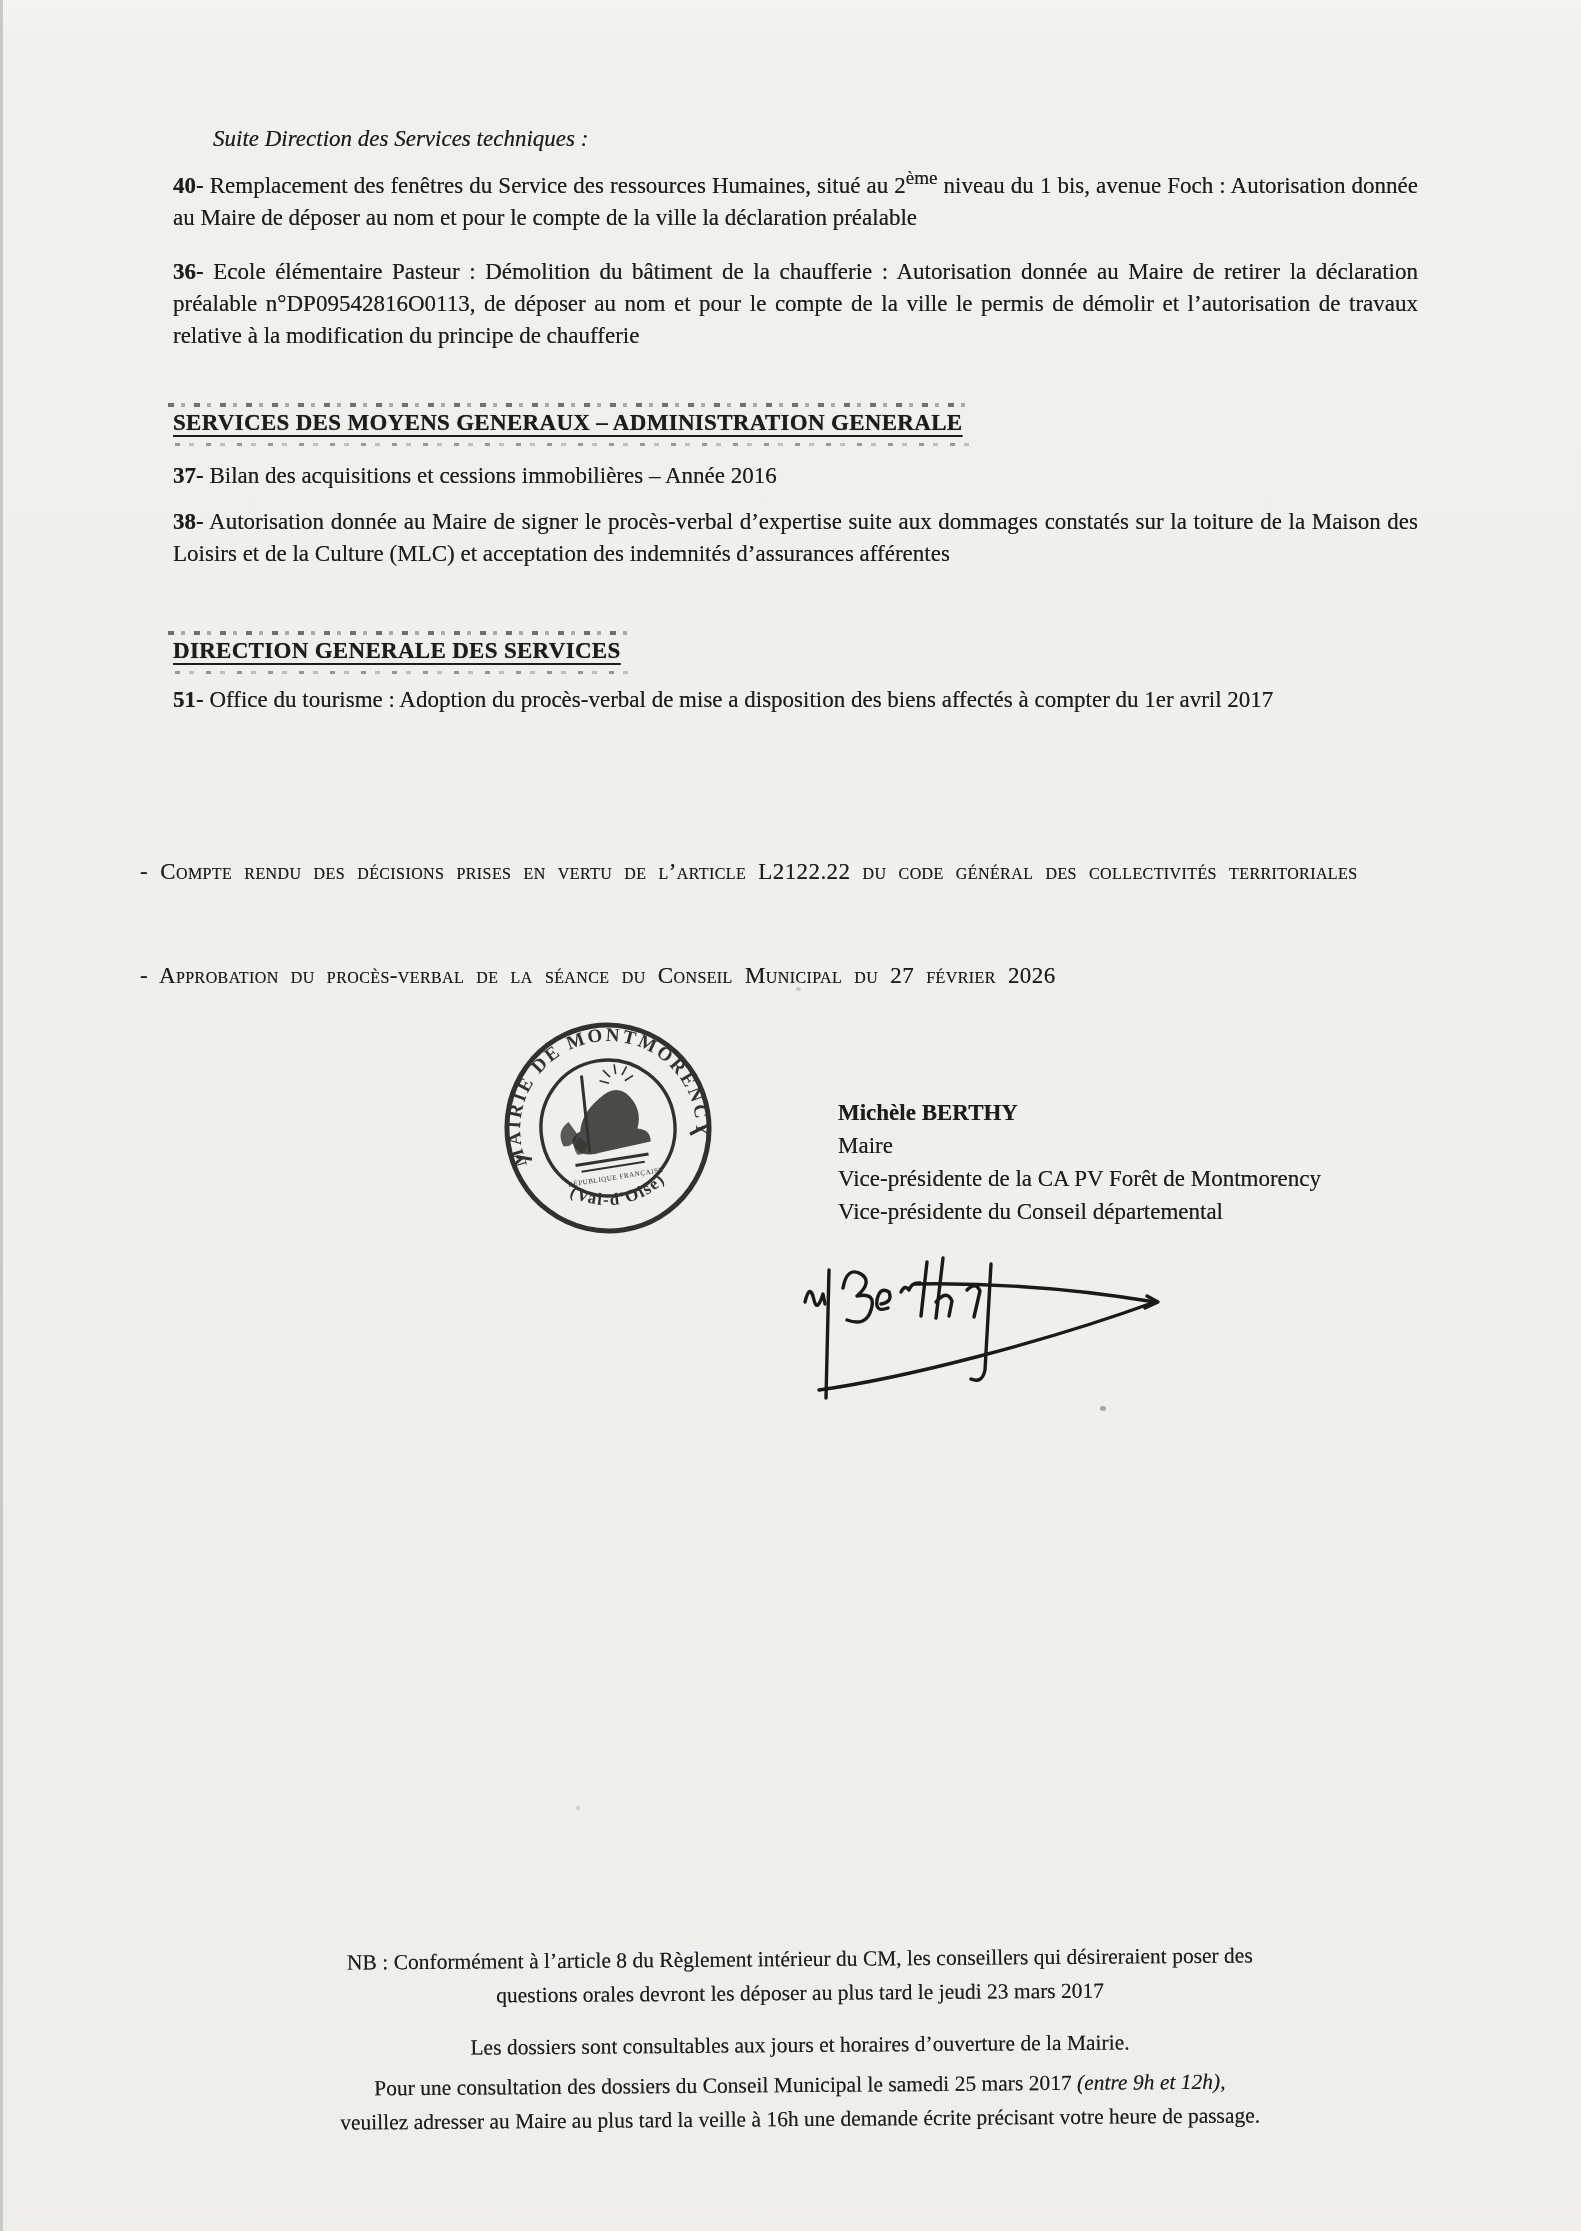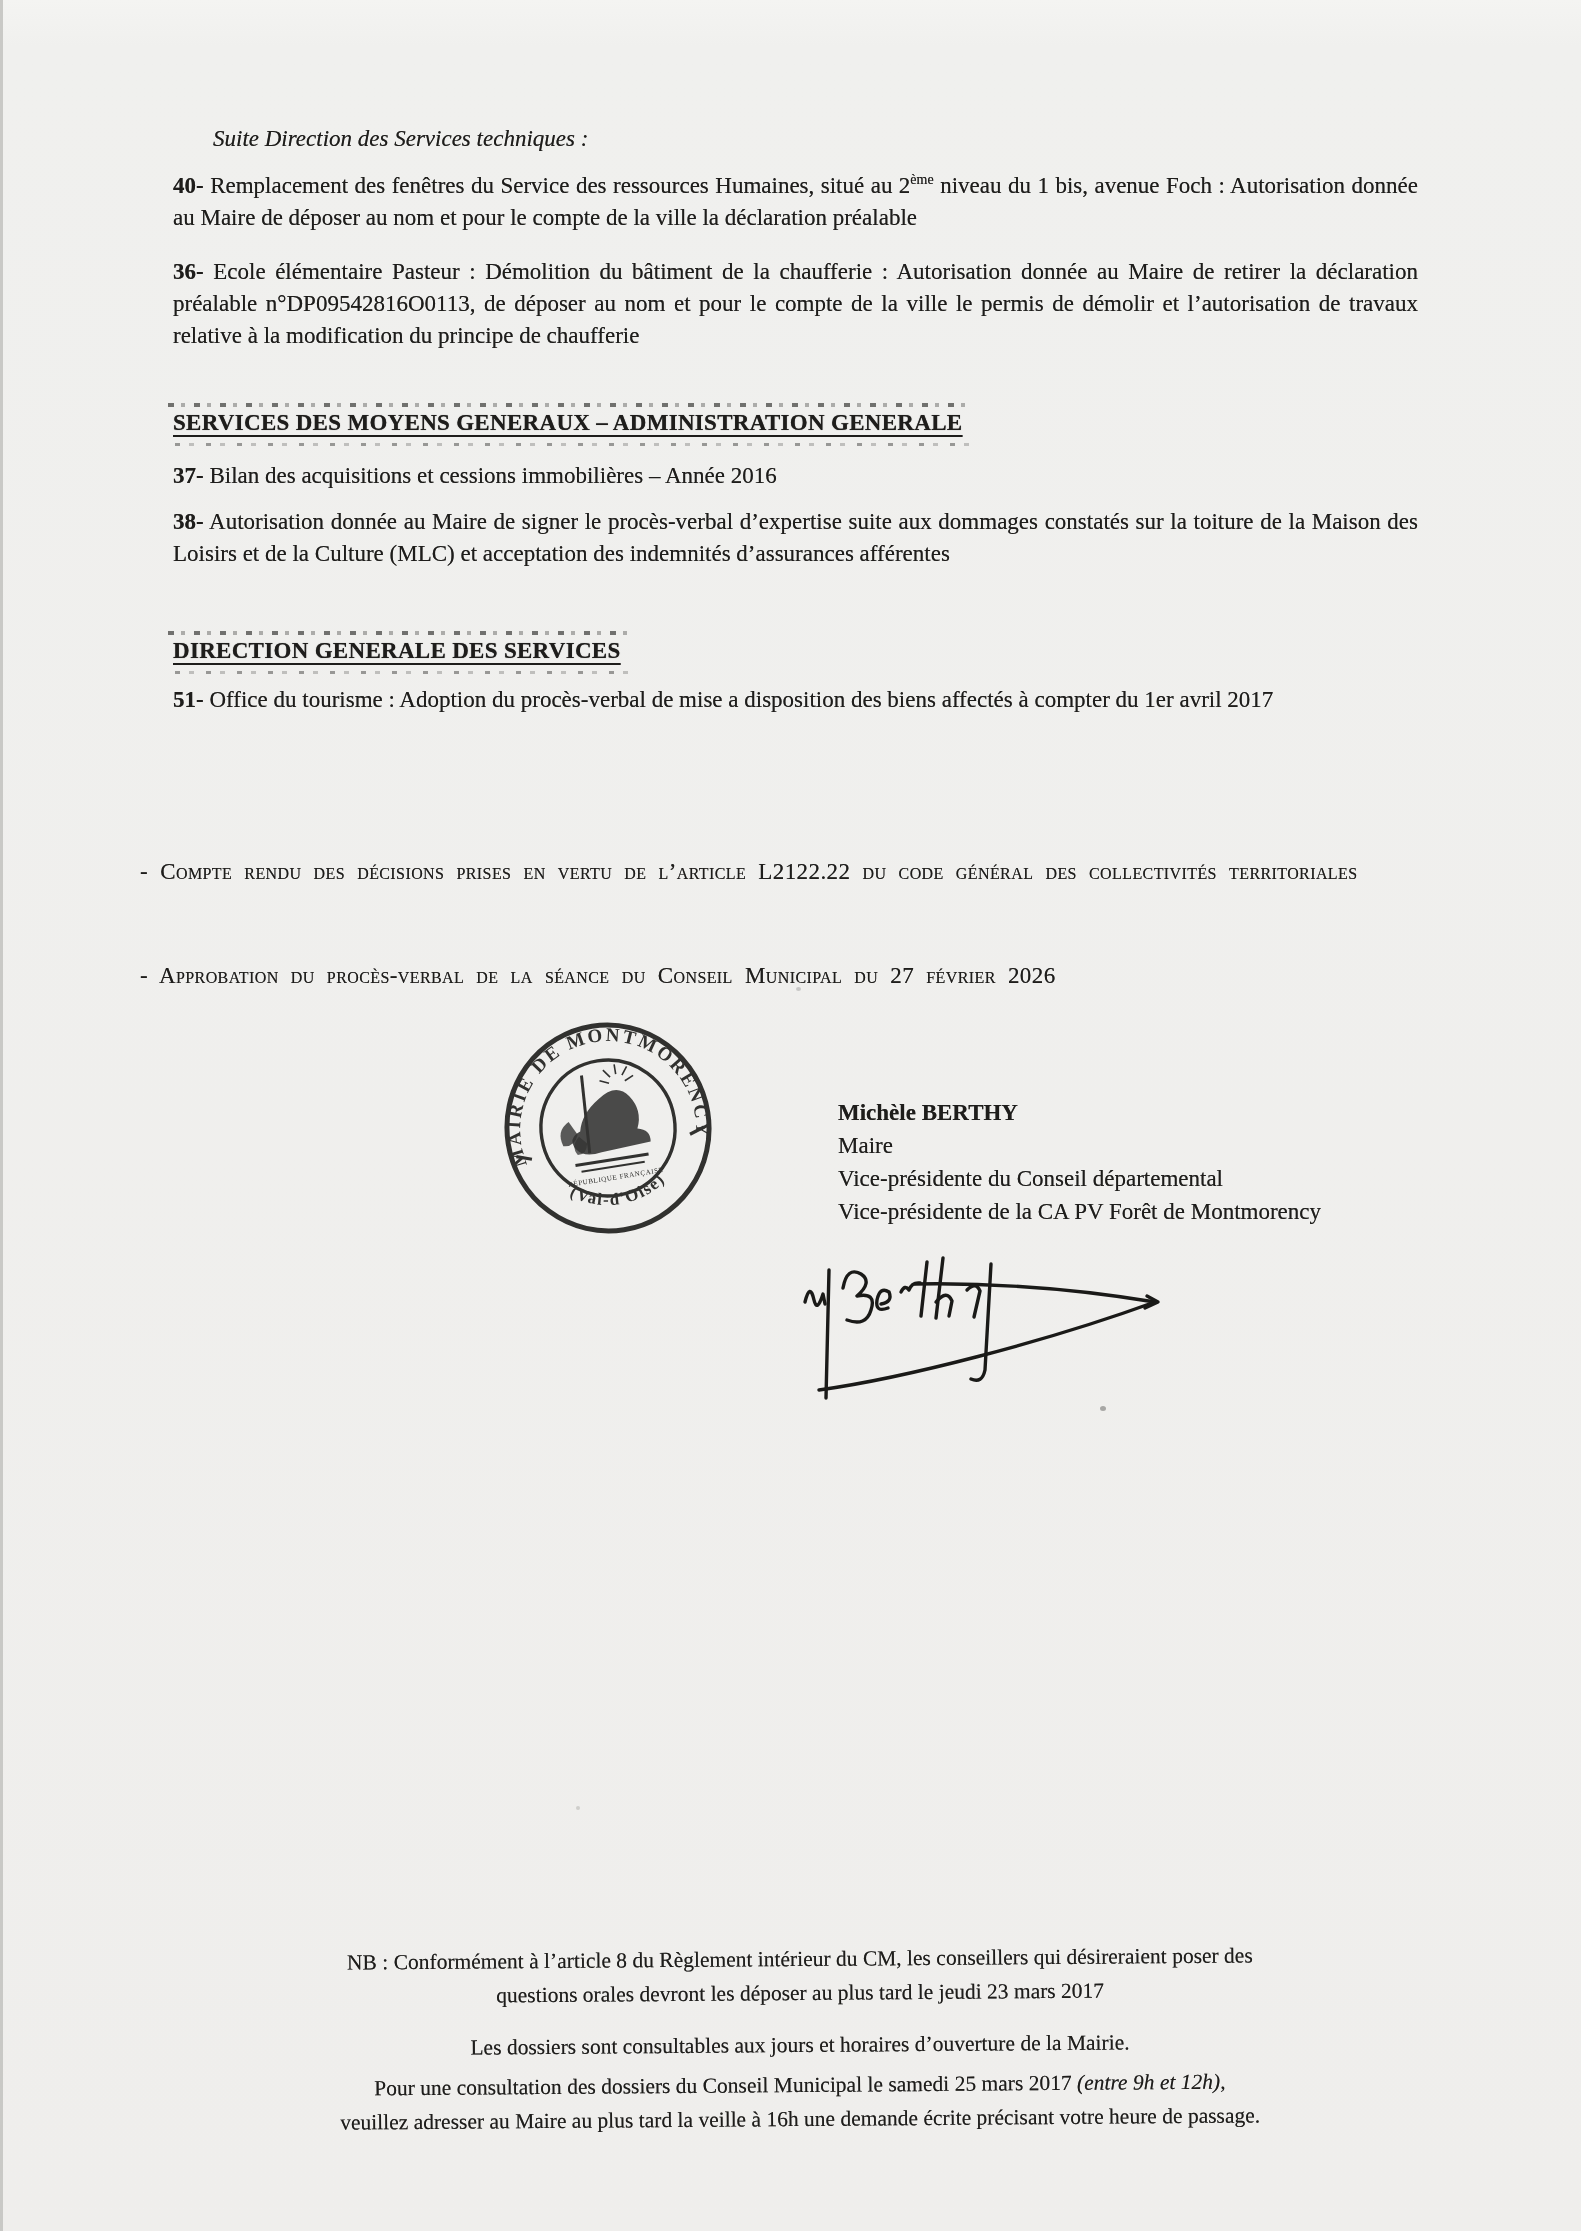--- a/index.html
+++ b/index.html
@@ -18,21 +18,21 @@
   .scan-heading { position:absolute; font-weight:bold; font-size:23px; letter-spacing:.3px;
     text-shadow:0 0 .7px rgba(25,25,25,.8); }
   .scan-heading .ht { text-decoration:underline; text-decoration-thickness:2.2px; text-underline-offset:5px; }
   .scan-heading::before { content:""; position:absolute; left:-5px; right:-8px; top:-7px; height:4px;
     background:repeating-linear-gradient(90deg, rgba(45,45,42,.65) 0 6px, transparent 6px 13px, rgba(45,45,42,.35) 13px 17px, transparent 17px 26px); }
   .scan-heading::after { content:""; position:absolute; left:2px; right:-10px; bottom:-10px; height:3px;
     background:repeating-linear-gradient(90deg, rgba(45,45,42,.45) 0 5px, transparent 5px 14px, rgba(45,45,42,.25) 14px 19px, transparent 19px 31px); }
   .bullet { width:1280px; font-size:23px; line-height:34px; text-align:justify;
     font-variant:small-caps; letter-spacing:.4px; word-spacing:6px;
     padding-left:27px; text-indent:-27px;margin-top:47px; }
-  sup.sup { font-size:14px; vertical-align:super; line-height:0; }
+  sup.sup { font-size:19px; vertical-align:super; line-height:0; }
   .signer { font-size:23px; line-height:33px; }
   .signer .name { font-weight:bold; }
   .stamp-wrap { position:absolute; left:500px; top:1020px; width:216px; height:216px;
     transform:rotate(-9deg); opacity:.93; }
   .sig-wrap { position:absolute; left:795px; top:1250px; width:380px; height:170px; }
   .footer-block { position:absolute; left:110px; width:1380px; text-align:center;
     font-size:21.5px; line-height:34px; text-shadow:0 0 .6px rgba(25,25,25,.6); }
   .footer-tilt { transform:rotate(-.45deg); }
   .it { font-style:italic; }
   .speck { position:absolute; background:rgba(60,60,58,.4); border-radius:50%; }
@@ -122,22 +122,22 @@
         <line x1="70" y1="140" x2="144" y2="140" stroke-width="3"></line>
         <line x1="75" y1="147" x2="139" y2="147" stroke-width="2"></line>
       </g>
       <text x="108" y="160" text-anchor="middle" font-family="Liberation Serif, serif" font-size="7" letter-spacing=".6" fill="#232321">RÉPUBLIQUE FRANÇAISE</text>
     </svg>
   </div>
 
   <div class="txt signer" style="left:838px; top:1096px;">
     <div class="name">Michèle BERTHY</div>
     <div>Maire</div>
+    <div>Vice-présidente de la CA PV Forêt de Montmorency</div>
     <div>Vice-présidente du Conseil départemental</div>
-    <div>Vice-présidente de la CA PV Forêt de Montmorency</div>
   </div>
 
   <div class="sig-wrap">
     <svg viewBox="0 0 380 170" width="380" height="170">
       <g fill="none" stroke="#1a1a18" stroke-width="3.4" stroke-linecap="round" stroke-linejoin="round">
         <path d="M 10 52 q 5 -20 9 -2 q 3 13 9 -6 l 2 10"></path>
         <path d="M 34 20 L 31 148"></path>
         <path d="M 48 38 q 4 -22 18 -14 q 12 8 -4 22 q 20 -4 14 14 q -5 17 -24 10"></path>
         <path d="M 86 54 q 12 -2 8 -12 q -9 -6 -12 8 q -2 13 11 8"></path>
         <path d="M 106 42 q 4 -8 8 -2 q 3 -8 11 -7"></path>

